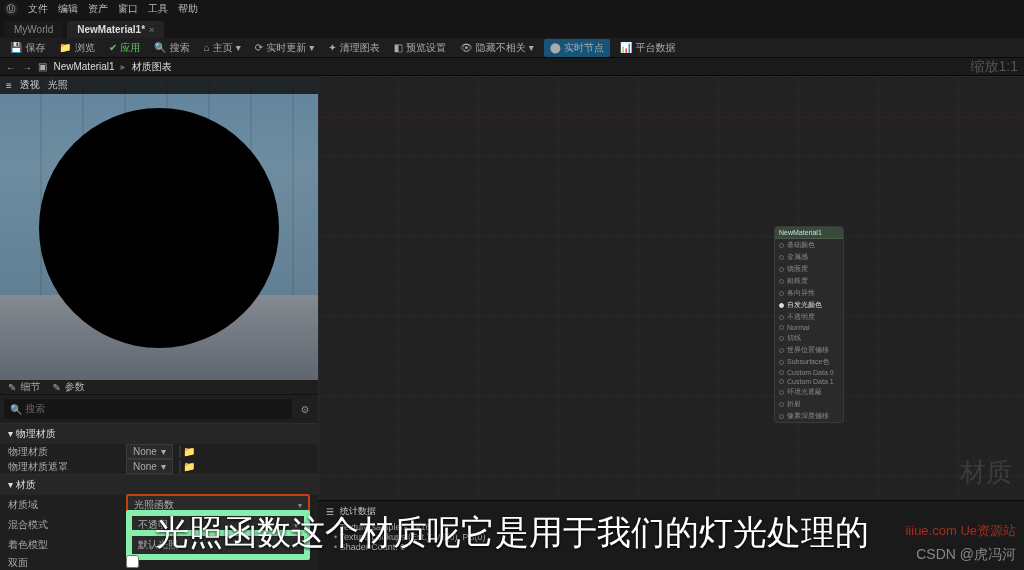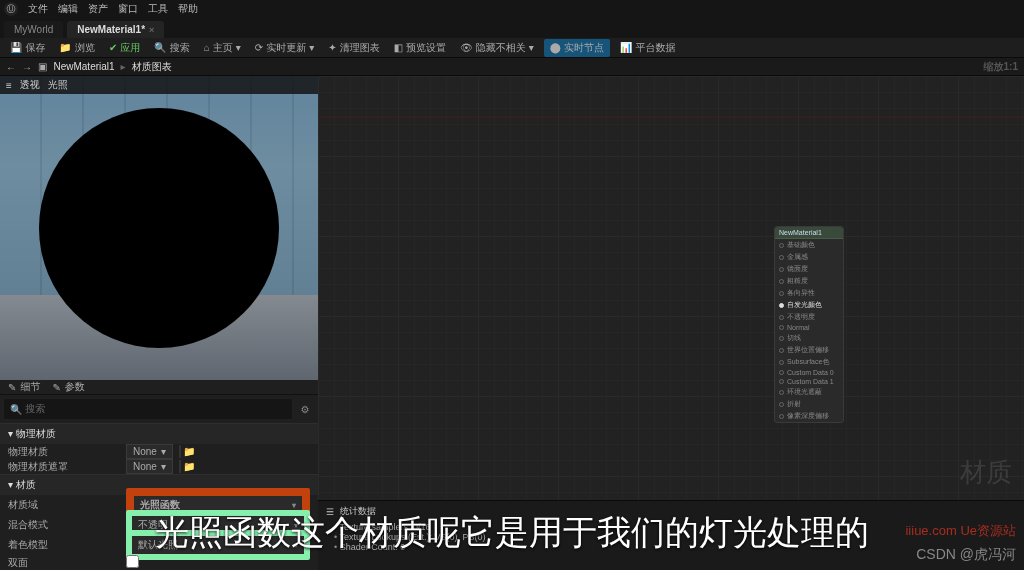--- a/index.html
+++ b/index.html
@@ -10,41 +10,41 @@
 .tab { padding:3px 10px; background:#1a1a1a; color:#888; font-size:10px; border-radius:3px 3px 0 0; margin-left:4px; display:flex; align-items:flex-end; gap:4px; }
 .tab.active { background:#242424; color:#ddd;font-weight:bold; }
 .tab .x { font-size:9px; color:#666; }
 .toolbar { height:20px; background:#1e1e1e; display:flex; align-items:center; padding:0 6px; gap:6px; font-size:10px; color:#aaa; border-bottom:1px solid #0a0a0a; }
 .tbtn { display:flex; align-items:center; gap:3px; padding:2px 4px; cursor:pointer; }
 .tbtn.green { color:#6c6; }
 .tbtn.highlight { background:#17547a; border-radius:2px; padding:2px 6px; }
 .crumb { height:18px; background:#1a1a1a; display:flex; align-items:center; padding:0 6px; gap:6px; font-size:10px; color:#aaa; border-bottom:1px solid #0a0a0a; }
 .crumb .c { color:#ddd; }
 .crumb .sep { color:#666; }
-.crumb-right { margin-left:auto; color:#555; font-size:10px;font-weight:bold; }
+.crumb-right { margin-left:auto; color:#555; font-size:14px; }
 .main { display:flex; height:calc(570px - 18px - 20px - 20px - 18px); }
 .left { width:318px; display:flex; flex-direction:column; background:#1a1a1a; }
 .viewport { height:304px; position:relative; background:linear-gradient(180deg,#7fa5c5 0%,#9ab8ca 30%,#6e8aa0 100%); overflow:hidden; }
 .bldg { position:absolute; top:0; left:0; right:0; height:280px; background:repeating-linear-gradient(90deg,#4a6a7e 0 40px,#395566 40px 42px),repeating-linear-gradient(0deg,#4a6a7e 0 30px,#395566 30px 32px); opacity:.55; }
 .ground { position:absolute; bottom:0; left:0; right:0; height:85px; background:linear-gradient(180deg,#848a90 0%,#5f6670 100%); }
 .sphere { position:absolute; left:50%; top:50%; width:240px; height:240px; margin:-120px 0 0 -120px; background:#000; border-radius:50%; }
 .vp-topbar { position:absolute; top:0; left:0; right:0; height:18px; background:rgba(20,20,20,.85); display:flex; align-items:center; padding:0 6px; gap:8px; font-size:10px; color:#ccc; }
 .panels { flex:1; background:#1f1f1f; display:flex; flex-direction:column; overflow:hidden; }
 .panel-tabs { height:20px; display:flex; align-items:center; gap:12px; padding:0 8px; font-size:10px; color:#aaa; border-bottom:1px solid #111; }
 .panel-tabs span.pt { display:flex; align-items:center; gap:4px; }
 .searchbox { height:20px; background:#151515; margin:4px; border-radius:2px; display:flex; align-items:center; padding:0 6px; color:#666; }
 .gearbtn { width:18px; height:18px; display:flex; align-items:center; justify-content:center; color:#888; margin-right:4px; }
 .searchrow { display:flex; align-items:center; }
 .cat { padding:3px 8px; font-size:10px; color:#ddd; background:#262626; border-top:1px solid #2e2e2e; }
 .prop { display:flex; align-items:center; height:20px; padding:0 8px; font-size:10px; color:#aaa; }
 .prop .lbl { width:118px; }
 .prop .val { flex:1; }
 .dropdown { background:#2a2a2a; border:6px solid #86efac; padding:2px 6px; border-radius:2px; display:flex; align-items:center; justify-content:space-between; cursor:pointer; }
 .dropdown .chev { font-size:8px; color:#888; }
-.dropdown.hl { border:8px solid #c2410c;font-weight:bold; }
+.dropdown.hl { border:2px solid #c2410c; }
 .nonebtn { background:#2a2a2a; border:1px solid #3a3a3a; padding:1px 6px; border-radius:0; display:inline-flex; align-items:center; gap:4px; }
 .thumb { width:16px; height:16px; background:#1a1a1a; border:1px solid #333; margin-left:6px; }
 .right { flex:1; display:flex; flex-direction:column; }
 .graph { flex:1; position:relative; background:#222; }
 .grid { position:absolute; inset:0; background-image:linear-gradient(#2a2a2a 1px,transparent 1px),linear-gradient(90deg,#2a2a2a 1px,transparent 1px),linear-gradient(#262626 1px,transparent 1px),linear-gradient(90deg,#262626 1px,transparent 1px); background-size:80px 80px,80px 80px,16px 16px,16px 16px; }
 .axis-h { position:absolute; left:0; right:0; top:40px; height:2px; background:#3a2020; opacity:.6; }
 .node { position:absolute; right:180px; top:150px; width:70px; background:#2a2a2a; border:1px solid #3a3a3a; border-radius:3px; font-size:7px; }
 .node-head { background:#3a4a3a; border-bottom:1px solid #4a5a4a; padding:2px 4px; color:#cde; border-radius:3px 3px 0 0; }
 .node-row { padding:1px 4px; color:#888; display:flex; align-items:center; gap:3px; }
 .node-row.active { color:#ddd; }

